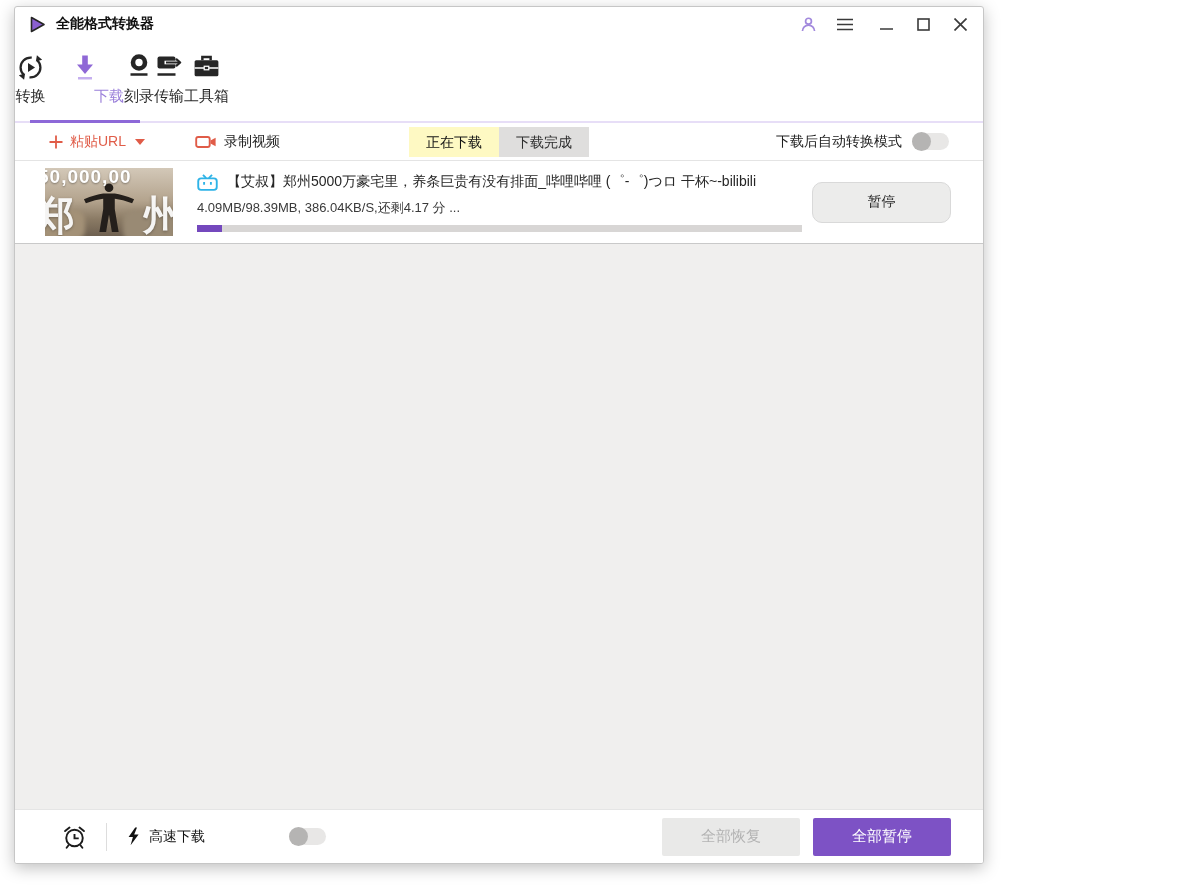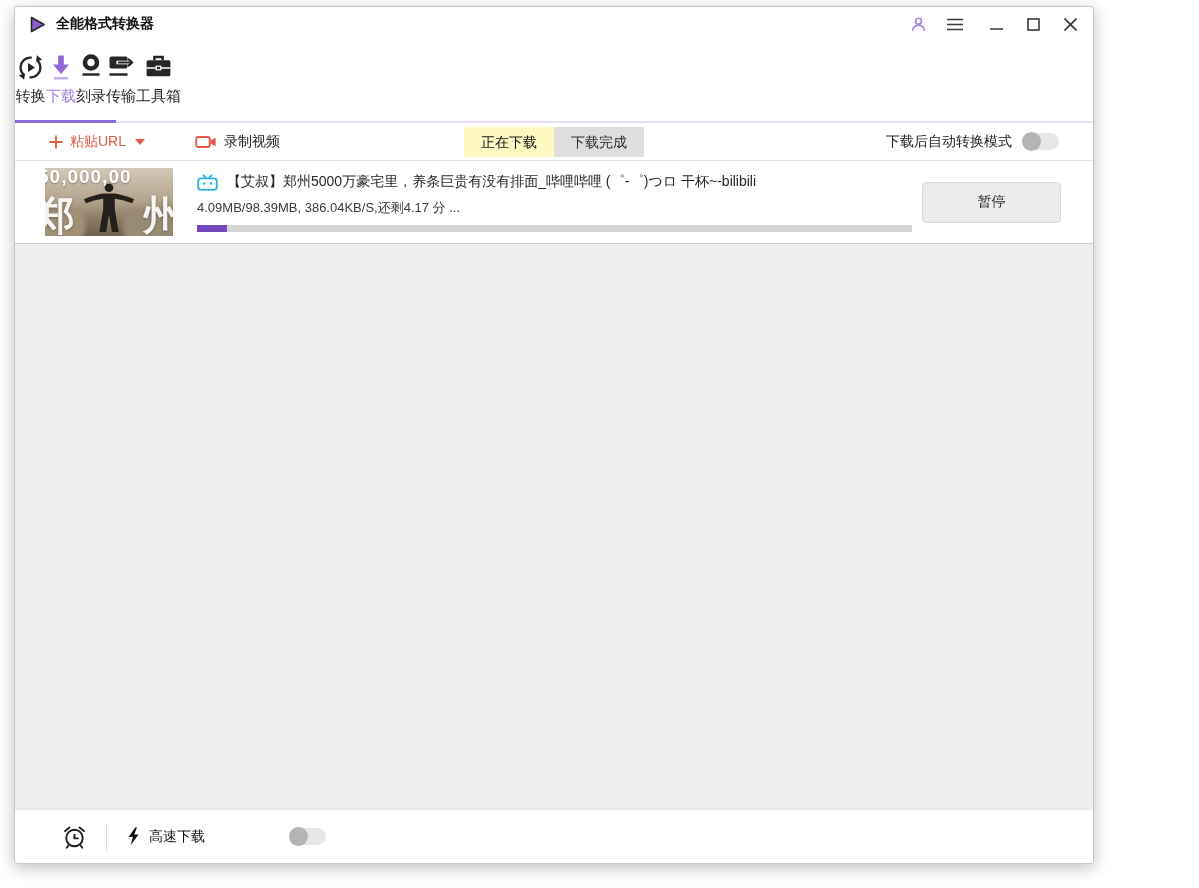--- a/index.html
+++ b/index.html
@@ -1,38 +1,38 @@
 <!DOCTYPE html>
 <html style="--accent-purple: #7d52c5; --accent-purple-light: #9b80da; --underline-purple: #8d68d8; --progress-purple: #7448bd; --coral: #e05c48; --bilibili-blue: #2eb3e7;"><head>
 <meta charset="utf-8">
 <style>
   * { margin:0; padding:0; box-sizing:border-box; }
   html,body { width:1199px; height:888px; background:#fff; font-family:"Liberation Sans","DejaVu Sans",sans-serif; overflow:hidden; }
 
   .window{
-    position:absolute; left:14px; top:6px; width:1080px; height:858px;
+    position:absolute; left:14px; top:6px; width:970px; height:858px;
     background:#fff; border:1px solid #c6c6c6; border-radius:3px;
     box-shadow:0 4px 16px rgba(0,0,0,.25);
     display:flex; flex-direction:column; overflow:hidden;
   }
 
   
   .titlebar{ height:34px; display:flex; align-items:center; padding:0 14px; flex:0 0 auto; }
   .app-logo{ width:17px; height:17px; display:inline-flex; }
   .app-title{ margin-left:10px; font-size:14px; font-weight:bold; color:#101010; }
   .titlebar-right{ margin-left:auto; display:flex; align-items:center; gap:19px; }
   .tb-icon{ display:inline-flex; align-items:center; justify-content:center; width:18px; height:18px; cursor:pointer; }
   .tb-icon svg{ display:block; }
 
   
   .nav{ height:82px; display:flex; border-bottom:2px solid #e7def7; flex:0 0 auto; }
   .nav-tab{ position:relative; display:flex; flex-direction:column; align-items:center; padding-top:9px; cursor:pointer; }
   .nav-icon{ height:34px; display:flex; align-items:center; justify-content:center; }
   .nav-label{ font-size:15px; color:#2a2a2a; margin-top:3px; }
-  .nav-tab.active .nav-label{ color:var(--accent-purple-light); }
+  .nav-tab.active .nav-label{ color:var(--accent-purple-light);margin-left:48px; }
   .nav-tab.active::after{
     content:""; position:absolute; bottom:-2px; left:50%; transform:translateX(-50%);
     width:110px; height:3px; background:var(--underline-purple);
   }
 
   
   .toolbar{ height:38px; position:relative; display:flex; align-items:center; padding:12px 34px; border-bottom:1px solid #e4e4e4; flex:0 0 auto; }
   .tool-btn{ display:flex; align-items:center; gap:7px; cursor:pointer; font-size:14px; }
   .paste-url{ color:var(--coral); }
   .caret-down{ width:0; height:0; border-left:5px solid transparent; border-right:5px solid transparent; border-top:6px solid var(--coral); margin-left:2px; }
@@ -54,21 +54,21 @@
   .thumb-blob-r{ position:absolute; right:-8px; bottom:-6px; width:58px; height:32px; border-radius:10px; background:#998a74; filter:blur(2px); }
   .thumb-top-text{ position:absolute; top:-2px; left:-7px; font-size:19px; font-weight:bold; color:#fff; white-space:nowrap; letter-spacing:1px; text-shadow:0 1px 2px rgba(0,0,0,.35); }
   .thumb-char{ position:absolute; top:20px; font-size:40px; font-weight:bold; color:rgba(255,255,255,.93); text-shadow:0 1px 3px rgba(0,0,0,.3); }
   .thumb-char.left{ left:-10px; } .thumb-char.right{ right:-10px; }
   .thumb-man{ position:absolute; left:50%; bottom:2px; transform:translateX(-50%); }
   .dl-info{ flex:1; margin-left:24px; margin-right:10px; min-width:0; }
   .dl-title-line{ display:flex; align-items:flex-end; gap:9px; font-size:14px; color:#262626; white-space:nowrap; overflow:hidden; }
   .dl-stats{ font-size:13px; color:#3a3a3a; margin-top:8px; }
   .dl-progress{ margin-top:8px; height:7px; background:#d8d6d5; overflow:hidden; }
   .dl-progress .fill{ height:100%; background:var(--progress-purple); }
-  .pause-btn{ width:139px; height:41px; background:#ececeb; border:1px solid #d9d9d9; border-radius:4px; font-size:14px; color:#1f1f1f; cursor:pointer; flex:0 0 auto; font-family:inherit; }
+  .pause-btn{ width:139px; height:41px; background:#ececeb; border:1px solid #d9d9d9; border-radius:10px; font-size:14px; color:#1f1f1f; cursor:pointer; flex:0 0 auto; font-family:inherit; }
 
   
   .main-area{ flex:1; background:#f0efee; }
 
   
   .footer{ height:54px; display:flex; align-items:center; padding:0 32px 0 47px; background:#fff; border-top:1px solid #e5e5e5; flex:0 0 auto; }
   .alarm-wrap{ display:inline-flex; cursor:pointer; }
   .v-divider{ width:1px; height:28px; background:#ddd; margin:0 19px; }
   .high-speed{ display:flex; align-items:center; gap:9px; font-size:14px; color:#111; }
   .footer .toggle{ margin-left:84px; }
@@ -268,15 +268,19 @@
       <span style="display:inline-flex">
         <svg width="14" height="19" viewBox="0 0 14 19">
             <path d="M9.2 0.5 L2.6 10 H6.9 L4.6 18.2 L12.6 7.4 H8.2 L11 0.5 Z" fill="#111"></path>
           </svg>
       </span>
       <span>高速下载</span>
     </div>
     <span class="toggle">
         <span class="knob"></span>
       </span>
+    <div class="footer-right">
+      <button class="btn disabled">全部恢复</button>
+      <button class="btn primary">全部暂停</button>
+    </div>
   </div>
 
 </div>
 
 </body></html>

